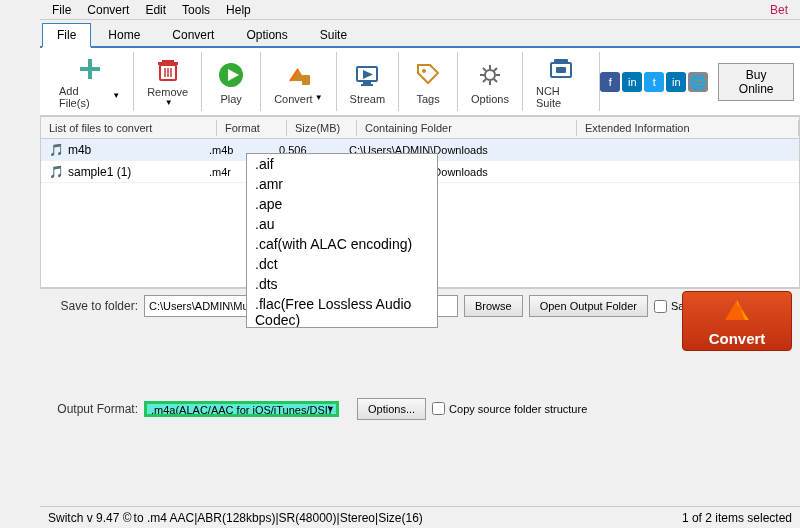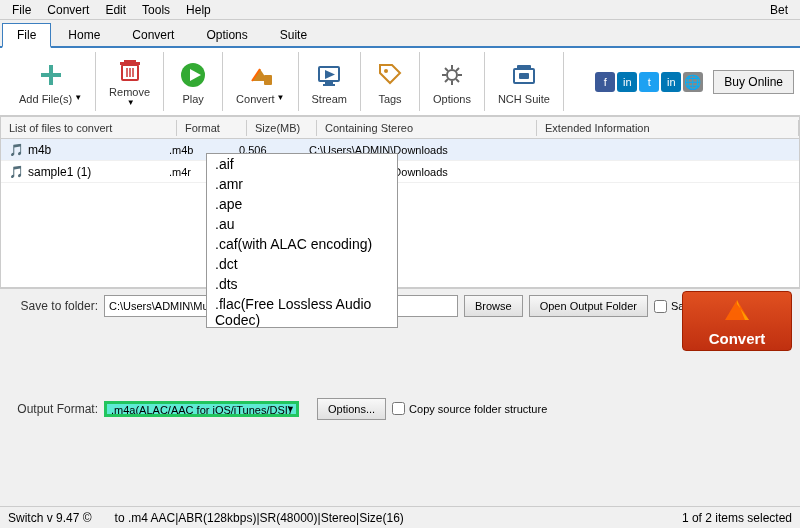--- a/index.html
+++ b/index.html
@@ -47,24 +47,24 @@
     .format-select-wrapper::after { content: '▼'; position: absolute; right: 4px; top: 3px; font-size: 9px; pointer-events: none; }
     
     
     .dropdown-list { position: absolute; background: white; border: 1px solid #999; z-index: 100; width: 192px; max-height: 180px; overflow-y: auto; }
     .dropdown-item { padding: 2px 8px; cursor: pointer; font-size: 14px; }
     
     
     .convert-big-btn { background: linear-gradient(to bottom, #e05020, #c03010); border: 1px solid #a02000; color: white; height: 58px; min-width: 100px; cursor: pointer; font-size: 16px; font-weight: bold; display: flex; flex-direction: column; align-items: center; justify-content: center; border-radius: 4px; }
     
     
-    .status-bar { background: #f0f0f0; border-top: 1px solid #ccc; height: 22px; display: flex; align-items: center; padding: 0 8px; font-size: 11px; gap: 23px; }
-    
-    
-    .main-container { display: flex; flex-direction: column; height: 528px; }
+    .status-bar { background: #f0f0f0; border-top: 1px solid #ccc; height: 22px; display: flex; align-items: center; padding: 0 8px; font-size: 11px; gap: 2px; }
+    
+    
+    .main-container { display: flex; flex-direction: column; height: 528px; padding-left: 40px; }
     .file-area-wrapper { background: white; flex: 1; border: 1px solid #ccc; margin: 0; overflow: hidden; }
     
     
     .dropdown-list::-webkit-scrollbar { width: 12px; }
     .dropdown-list::-webkit-scrollbar-track { background: #f0f0f0; }
     .dropdown-list::-webkit-scrollbar-thumb { background: #bbb; border: 1px solid #999; }
     
     
     .icon-add { color: #4a9f4a; }
   </style>
@@ -72,21 +72,21 @@
 <body>
 
 <div class="main-container">
 
   <div class="menu-bar">
     <span>File</span>
     <span>Convert</span>
     <span>Edit</span>
     <span>Tools</span>
     <span>Help</span>
-    <span style="margin-left:auto; color:#000000;">Bet</span>
+    <span style="margin-left:auto; color:#be185d;">Bet</span>
   </div>
 
   <div class="ribbon-tabs">
     <div class="ribbon-tab active">File</div>
     <div class="ribbon-tab">Home</div>
     <div class="ribbon-tab">Convert</div>
     <div class="ribbon-tab">Options</div>
     <div class="ribbon-tab">Suite</div>
   </div>
 
@@ -214,21 +214,21 @@
       </div>
       <button class="buy-online">Buy Online</button>
     </div>
   </div>
 
   <div class="file-area-wrapper">
     <div class="file-list-header">
       <div class="file-list-header-cell" style="width:176px;">List of files to convert</div>
       <div class="file-list-header-cell" style="width:70px;">Format</div>
       <div class="file-list-header-cell" style="width:70px;">Size(MB)</div>
-      <div class="file-list-header-cell" style="width:220px;">Containing Stereo</div>
+      <div class="file-list-header-cell" style="width:220px;">Containing Folder</div>
       <div class="file-list-header-cell" style="flex:1;">Extended Information</div>
     </div>
     <div class="file-row" style="background:#e8f0fb;">
       <div class="file-cell" style="width:160px; display:flex; align-items:center; gap:4px;">
         <span>🎵</span>
         <span>m4b</span>
       </div>
       <div class="file-cell" style="width:70px;">.m4b</div>
       <div class="file-cell" style="width:70px;">0.506</div>
       <div class="file-cell" style="width:220px;">C:\Users\ADMIN\Downloads</div>

